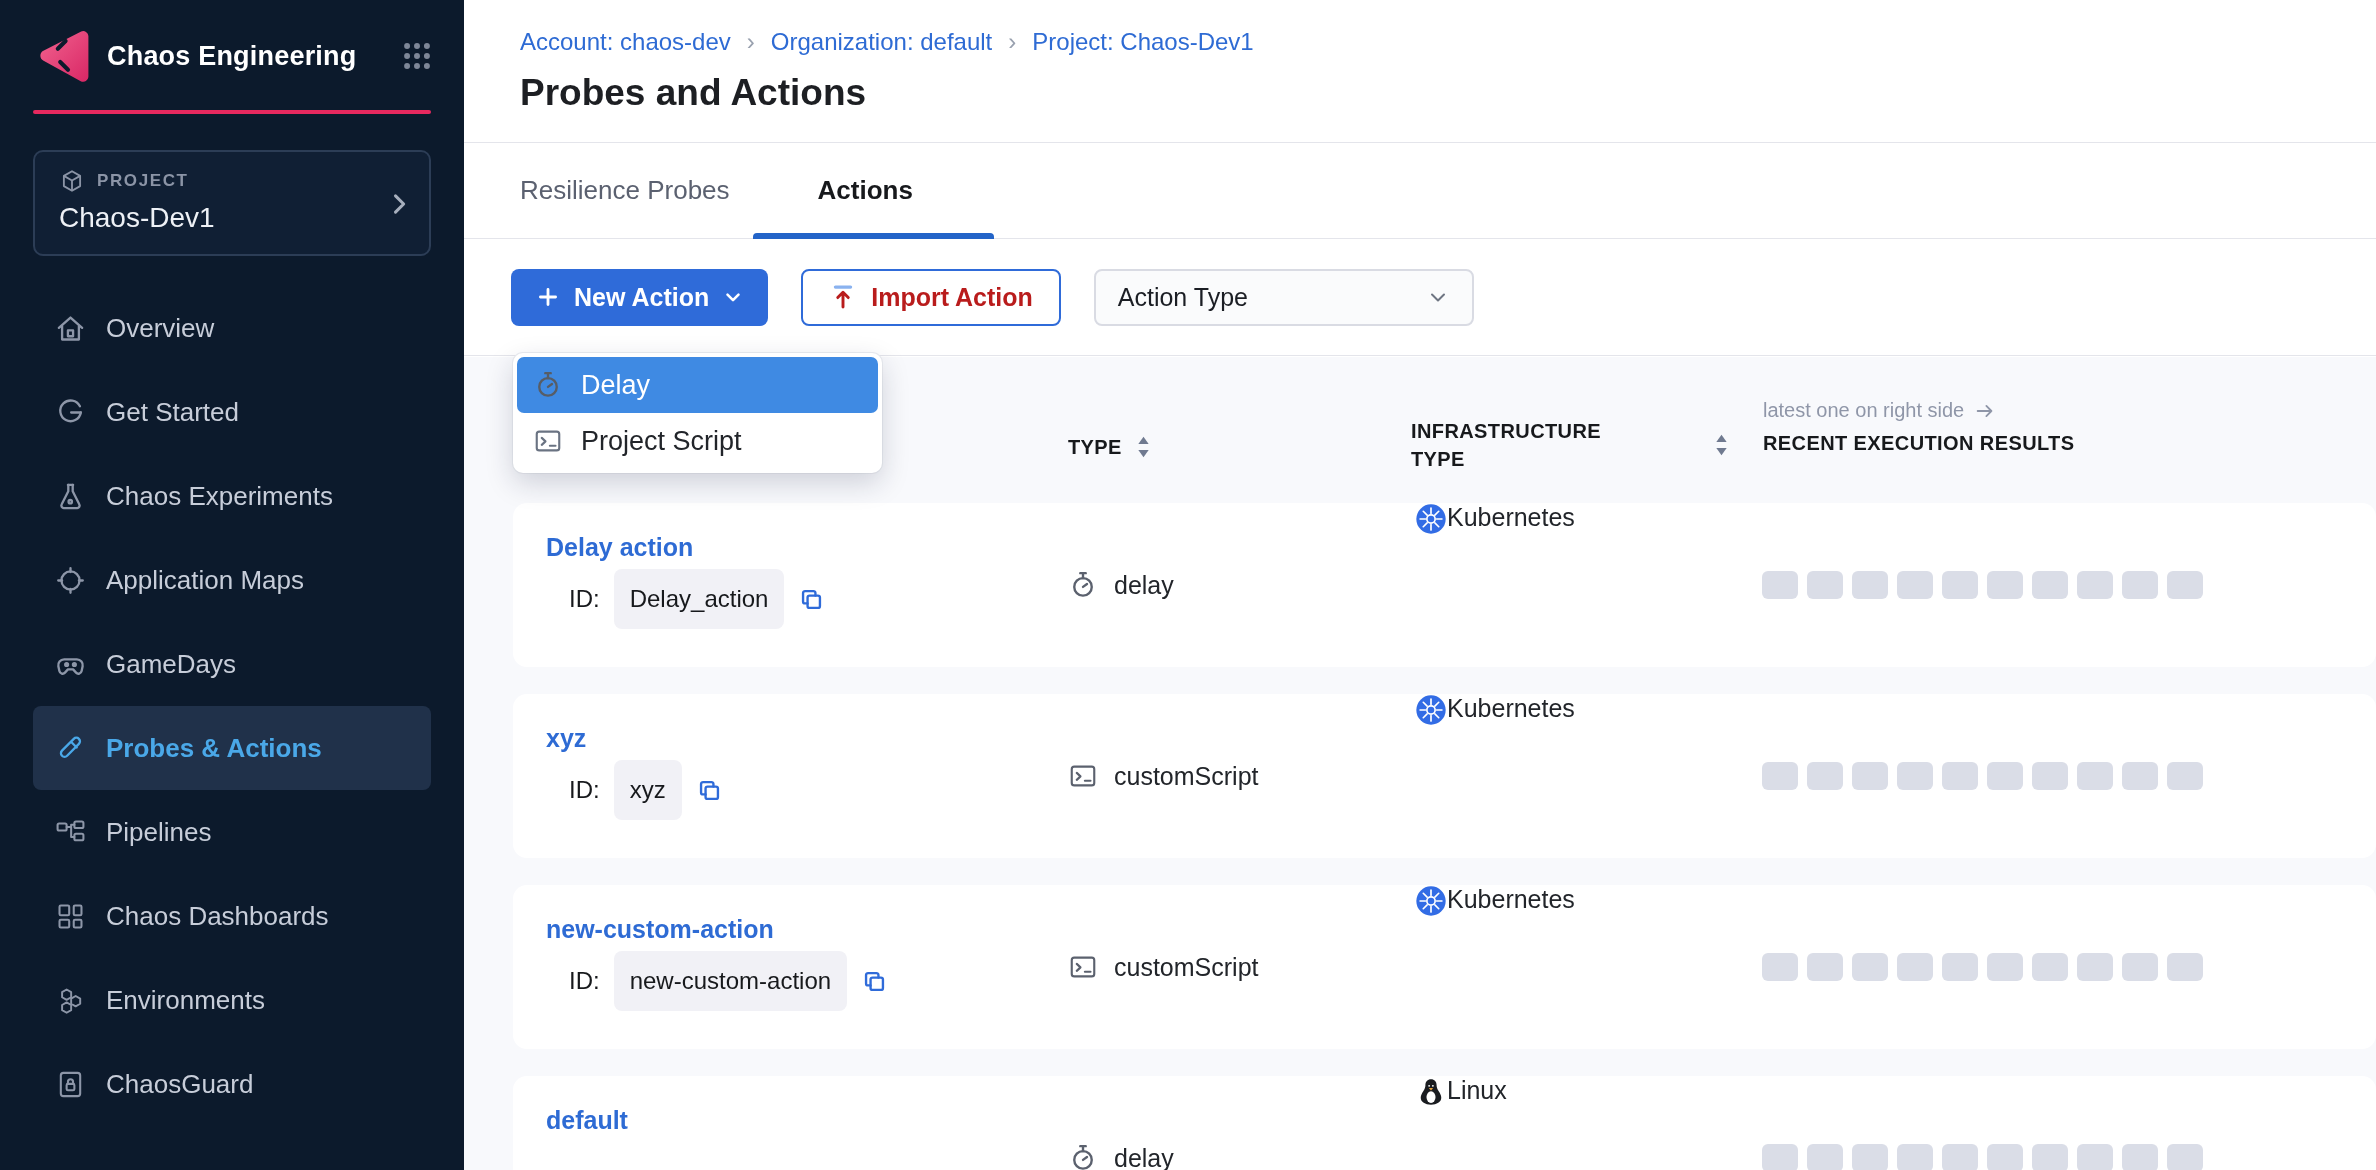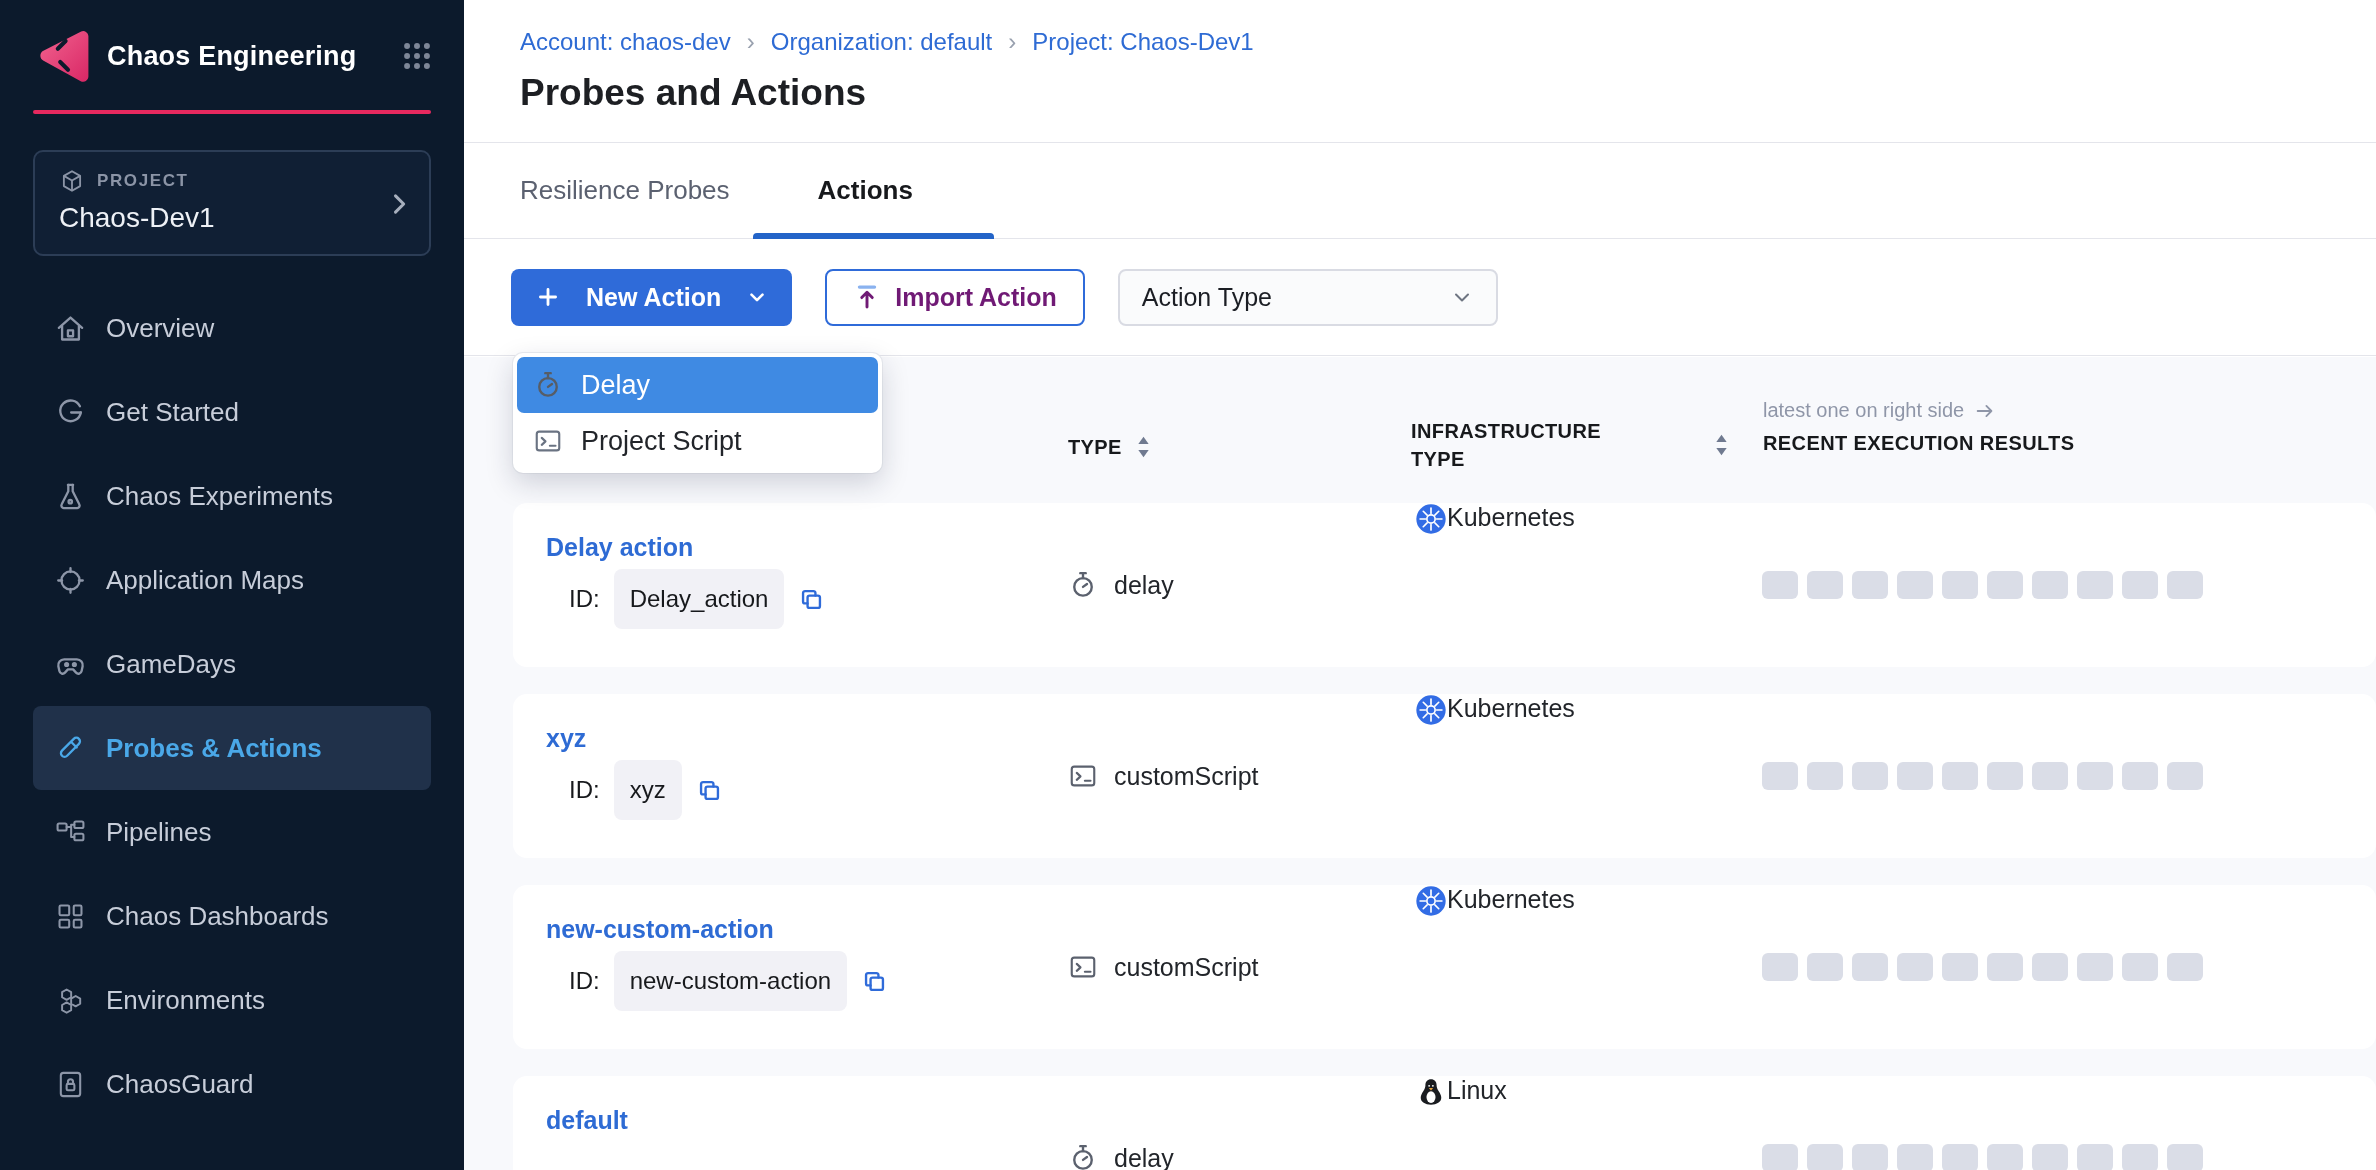--- a/index.html
+++ b/index.html
@@ -61,27 +61,27 @@
   .tab { font-size: 26px; color: #5b6170; cursor: pointer; }
   .tab.active { color: #17191c; font-weight: bold; }
   .tab-underline { position: absolute; left: 289px; bottom: -1px; width: 241px; height: 6px;
                    background: #2364c8; border-radius: 4px 4px 0 0; }
 
   .toolbar { height: 117px; display: flex; align-items: center; gap: 33px; padding-left: 47px;
              border-bottom: 1px solid #e4e5eb; background: #fff; }
   .btn-primary {
     height: 57px; padding: 0 24px; border: none; border-radius: 8px;
     background: #2f6bd9; color: #fff; font-family: inherit;
-    font-size: 25px; font-weight: bold; display: flex; align-items: center; gap: 25px; cursor: pointer;
+    font-size: 25px; font-weight: bold; display: flex; align-items: center; gap: 13px; cursor: pointer;
   }
   .btn-primary .icn { width: 26px; height: 26px; }
   .btn-primary .chev { width: 22px; height: 22px; }
   .btn-outline {
     height: 57px; padding: 0 26px; border: 2px solid #2f6bd9; border-radius: 8px;
-    background: #fff; color: #701a75; font-family: inherit;
+    background: #fff; color: #b91c1c; font-family: inherit;
     font-size: 25px; font-weight: bold; display: flex; align-items: center; gap: 14px; cursor: pointer;
   }
   .btn-outline .icn { width: 28px; height: 28px; }
   .select {
     height: 57px; width: 380px; padding: 0 22px; border: 2px solid #d9dbe3; border-radius: 8px;
     background: #fafbfc; font-size: 25px; color: #1b1e24;
     display: flex; align-items: center; justify-content: space-between; cursor: pointer;
   }
   .select .icn { width: 24px; height: 24px; color: #6e7582; }
 

